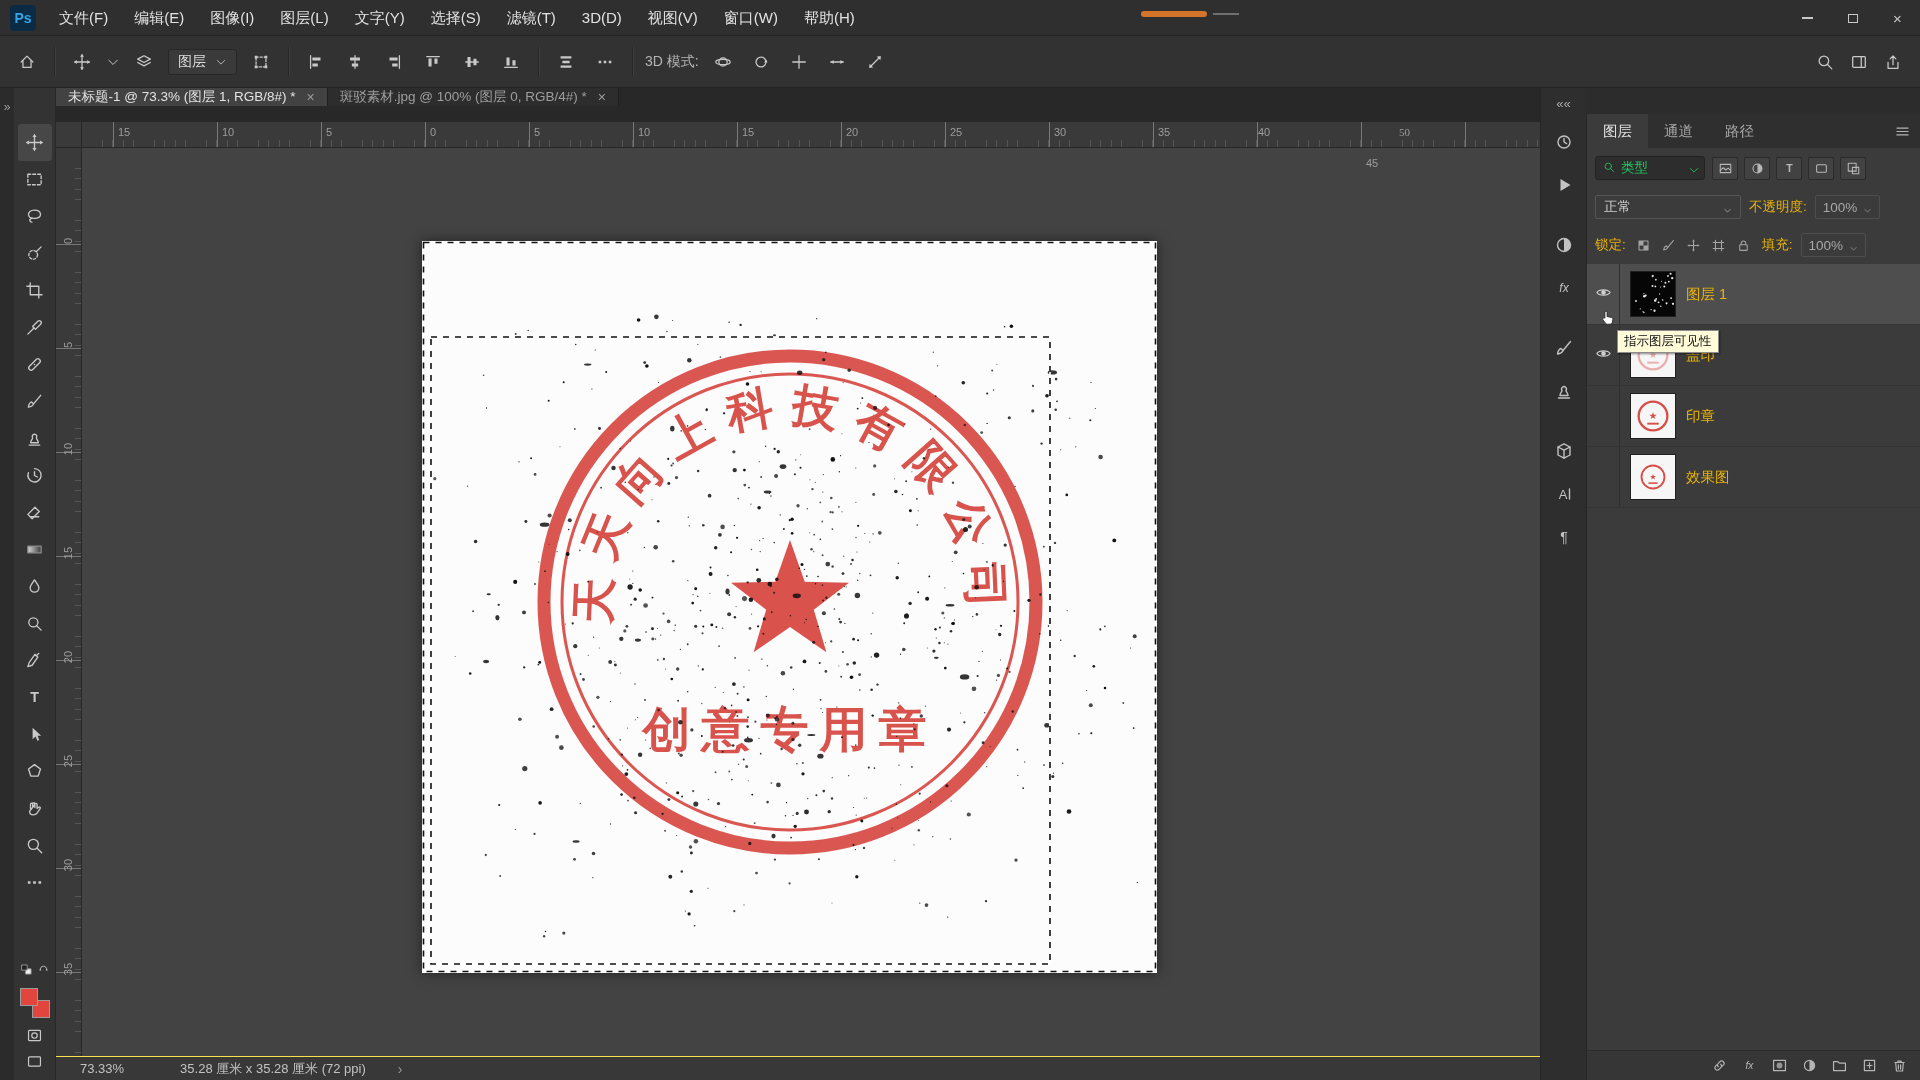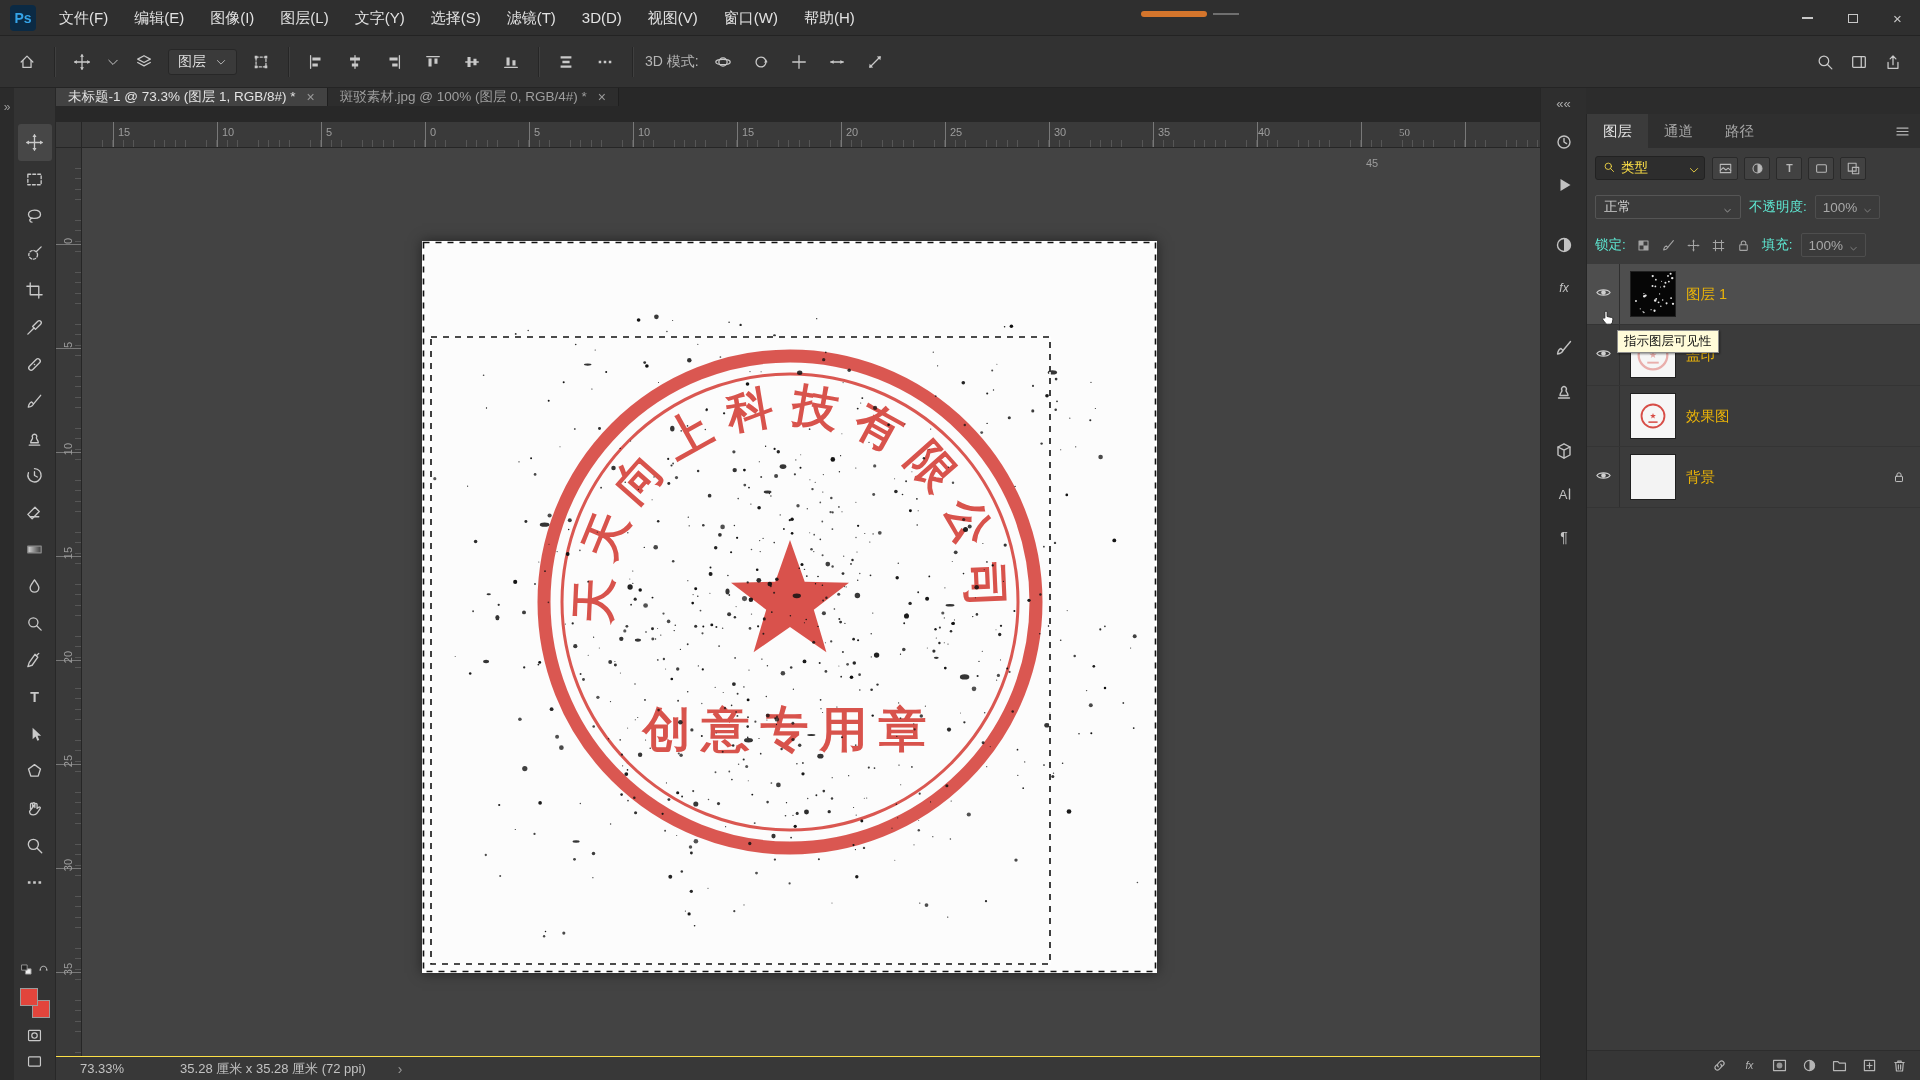--- a/index.html
+++ b/index.html
@@ -83,27 +83,27 @@
   
   .layers-col{width:334px;background:#2c2c2c;display:flex;flex-direction:column;flex:none}
   .panel-spacer{height:26px;flex:none}
   .panel{flex:1;background:#3b3b3b;border-left:1px solid #262626;display:flex;flex-direction:column;min-height:0}
   .panel-tabs{height:34px;background:#2f2f2f;display:flex;align-items:stretch;flex:none}
   .ptab{padding:0 16px;display:flex;align-items:center;font-size:14.5px;color:#a6a6a6}
   .ptab.active{background:#3b3b3b;color:#e2e2e2}
   .panel-menu{margin-left:auto;width:36px;display:flex;align-items:center;justify-content:center;color:#b5b5b5}
   .panel-menu svg{width:17px;height:17px}
   .filter-row{height:40px;display:flex;align-items:center;gap:7px;padding:0 8px;flex:none}
-  .type-box{height:24px;background:#2d2d2d;border:1px solid #222;border-radius:3px;display:flex;align-items:center;gap:6px;padding:0 7px;font-size:13.5px;color:#fde047;width:110px}
+  .type-box{height:24px;background:#2d2d2d;border:1px solid #222;border-radius:3px;display:flex;align-items:center;gap:6px;padding:0 7px;font-size:13.5px;color:#22c55e;width:110px}
   .type-box svg{width:12px;height:12px}
   .f-icon{width:26px;height:23px;display:flex;align-items:center;justify-content:center;color:#b8b8b8;background:#424242;border:1px solid #2a2a2a;border-radius:2px}
   .f-icon svg{width:15px;height:15px}
   .blend-row{height:38px;display:flex;align-items:center;gap:8px;padding:0 8px;flex:none}
   .blend-box{width:146px;height:24px;border:1px solid #555;border-radius:2px;display:flex;align-items:center;justify-content:space-between;padding:0 8px;font-size:13.5px;color:#cfcfcf}
-  .small-label{font-size:13.5px;color:#5eead4;white-space:nowrap}
+  .small-label{font-size:13.5px;color:#eab308;white-space:nowrap}
   .val-box{height:24px;border:1px solid #4e4e4e;border-radius:2px;display:flex;align-items:center;gap:6px;padding:0 7px;font-size:13.5px;color:#a8a8a8}
   .chev{width:9px;height:9px;flex:none}
   .lock-row{height:38px;display:flex;align-items:center;gap:8px;padding:0 8px;flex:none}
   .lk-icon{width:20px;height:20px;display:flex;align-items:center;justify-content:center;color:#a5a5a5}
   .lk-icon svg{width:15px;height:15px}
   .layers-list{flex:1;position:relative;overflow:hidden}
   .layer-row{height:61px;display:flex;align-items:center;border-bottom:1px solid #343434}
   .layer-row.selected{background:#4e4e4e}
   .eye-slot{width:33px;align-self:stretch;border-right:1px solid #2f2f2f;display:flex;align-items:center;justify-content:center;color:#cfcfcf;flex:none}
   .eye-slot svg{width:17px;height:17px}
@@ -1425,50 +1425,46 @@
     </g>
                 </svg>
               </div>
               <span class="layer-name">盖印</span>
             </div>
             <div class="layer-row">
               <div class="eye-slot"></div>
               <div class="thumb">
                 <svg width="44" height="44" viewBox="0 0 46 46">
                   <rect width="46" height="46" fill="#f6f6f6"></rect>
+    <g transform="translate(23,23) scale(1)" opacity="0.95">
+      <circle r="15" fill="none" stroke="#d6453e" stroke-width="2.4"></circle>
+      <g transform="scale(0.065)">
+                      <polygon points="0,-62 14.7,-20.2 59,-19.2 23.8,7.7 36.4,50.2 0,25 -36.4,50.2 -23.8,7.7 -59,-19.2 -14.7,-20.2" fill="#d6453e"></polygon>
+                    </g>
+      <rect x="-6" y="7" width="12" height="2" fill="#d6453e"></rect>
+    </g>
+                </svg>
+              </div>
+              <span class="layer-name">印章</span>
+            </div>
+            <div class="layer-row">
+              <div class="eye-slot"></div>
+              <div class="thumb">
+                <svg width="44" height="44" viewBox="0 0 46 46">
+                  <rect width="46" height="46" fill="#f6f6f6"></rect>
     <g transform="translate(23,23) scale(0.8)" opacity="0.95">
       <circle r="15" fill="none" stroke="#d6453e" stroke-width="2.4"></circle>
       <g transform="scale(0.065)">
                       <polygon points="0,-62 14.7,-20.2 59,-19.2 23.8,7.7 36.4,50.2 0,25 -36.4,50.2 -23.8,7.7 -59,-19.2 -14.7,-20.2" fill="#d6453e"></polygon>
                     </g>
       <rect x="-6" y="7" width="12" height="2" fill="#d6453e"></rect>
     </g>
                 </svg>
               </div>
               <span class="layer-name">效果图</span>
-            </div>
-            <div class="layer-row">
-              <div class="eye-slot">
-                <span><svg viewBox="0 0 20 20" width="17" height="17" fill="none" stroke="currentColor" stroke-width="1.4" stroke-linecap="round" stroke-linejoin="round">
-                    <path d="M2.2 10C4.8 5.8 15.2 5.8 17.8 10 15.2 14.2 4.8 14.2 2.2 10z"></path>
-                    <circle cx="10" cy="10" r="2.7" fill="currentColor" stroke="none"></circle>
-                  </svg></span>
-              </div>
-              <div class="thumb">
-                <svg width="44" height="44" viewBox="0 0 46 46">
-                  <rect width="46" height="46" fill="#f3f3f3"></rect>
-                </svg>
-              </div>
-              <span class="layer-name">背景</span>
-              <span class="layer-lock">
-                <svg viewBox="0 0 20 20" width="14" height="14" fill="none" stroke="currentColor" stroke-width="1.4" stroke-linecap="round" stroke-linejoin="round">
-                  <rect x="5" y="9" width="10" height="7.5" rx="1"></rect>
-                  <path d="M7 9V7a3 3 0 0 1 6 0v2"></path>
-                </svg>
-              </span>
             </div>
           </div>
 
         <div class="panel-bottom" id="panel-bottom">
             <span class="pb-icon">
               <svg viewBox="0 0 20 20" width="17" height="17" fill="none" stroke="currentColor" stroke-width="1.4" stroke-linecap="round" stroke-linejoin="round">
                 <path d="M8.5 11.5a2.8 2.8 0 0 1 0-4l2-2a2.8 2.8 0 0 1 4 4l-1.2 1.2"></path>
                 <path d="M11.5 8.5a2.8 2.8 0 0 1 0 4l-2 2a2.8 2.8 0 0 1-4-4l1.2-1.2"></path>
               </svg>
             </span>

